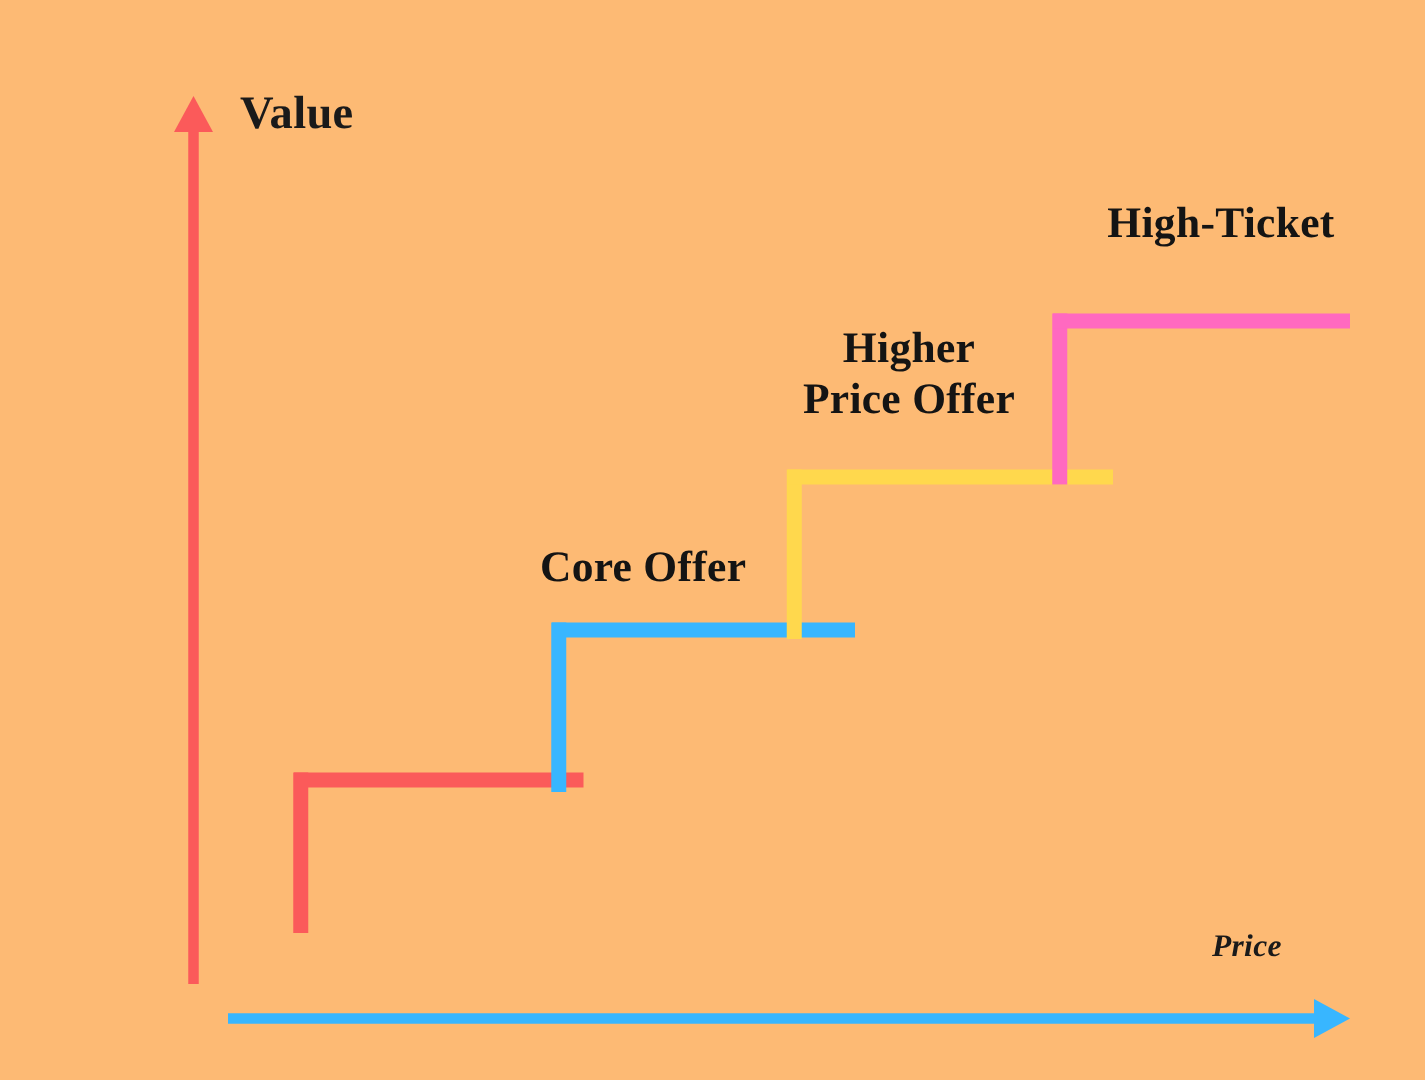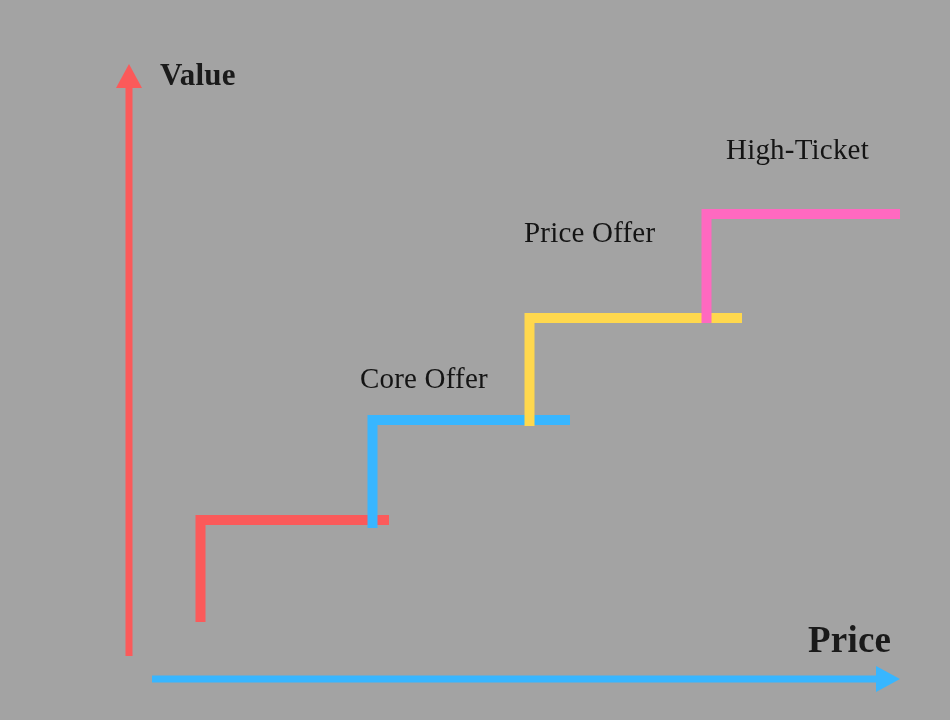--- a/index.html
+++ b/index.html
@@ -8,21 +8,21 @@
     padding: 0;
     background: #ffffff;
   }
   body {
     font-family: "Liberation Serif", "DejaVu Serif", serif;
   }
   #stage {
     position: relative;
     width: 950px;
     height: 720px;
-    background: #a3a3a3;
+    background: #fdba74;
     overflow: hidden;
   }
   #diagram-svg {
     position: absolute;
     left: 0;
     top: 0;
     width: 950px;
     height: 720px;
     display: block;
   }
@@ -30,38 +30,40 @@
     position: absolute;
     font-family: "Liberation Serif", "DejaVu Serif", serif;
     font-weight: bold;
     color: #1a1a1a;
     white-space: nowrap;
     letter-spacing: 0.2px;
   }
   .step-label {
     position: absolute;
     font-family: "Liberation Serif", "DejaVu Serif", serif;
-    font-weight: normal;
+    font-weight: bold;
     color: #141414;
     white-space: nowrap;
+    text-align: center;
     line-height: 1.18;
     letter-spacing: 0.2px;
   }
   .step-label .lab-line {
     display: block;
   }
   #label-value {
     left: 160px;
     top: 57px;
     font-size: 31px;
   }
   #label-price {
     left: 808px;
     top: 618px;
-    font-size: 37px;
+    font-size: 21px;
+    font-style: italic;
   }
   #label-free-offer {
     left: 204px;
     top: 461px;
     font-size: 29px;
   }
   #label-core-offer {
     left: 360px;
     top: 361px;
     font-size: 29px;
@@ -121,20 +123,21 @@
   <div class="axis-label" id="label-value">Value</div>
 
   <div class="axis-label" id="label-price">Price</div>
 
 
   <div class="step-label" id="label-core-offer">
     <span class="lab-line">Core Offer</span>
   </div>
 
   <div class="step-label" id="label-higher-price-offer">
+    <span class="lab-line">Higher</span>
     <span class="lab-line">Price Offer</span>
   </div>
 
   <div class="step-label" id="label-high-ticket-offer">
     <span class="lab-line">High-Ticket</span>
   </div>
 
 </div>
 
 </body></html>

